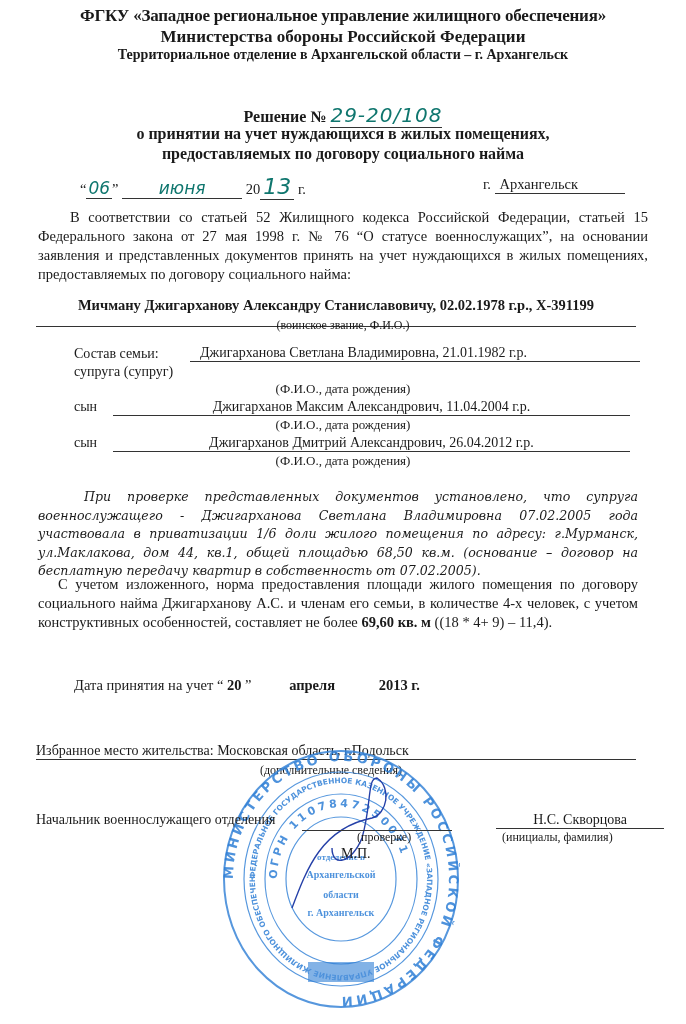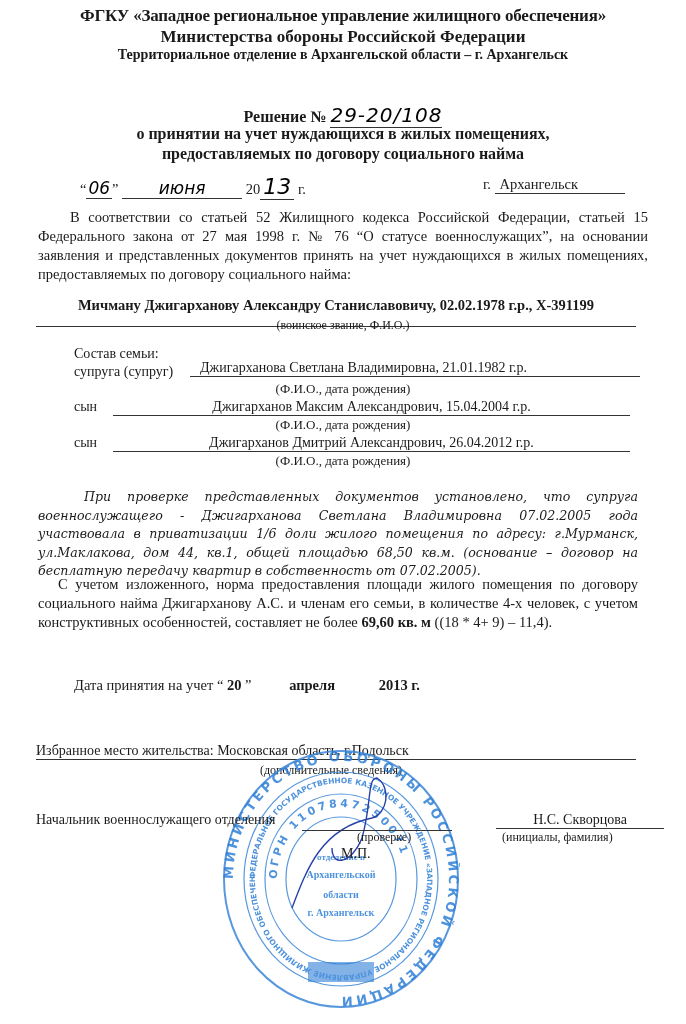--- a/index.html
+++ b/index.html
@@ -4,21 +4,21 @@
 <style>
   html, body { margin:0; padding:0; }
   body { width:686px; height:1024px; background:#ffffff; position:relative; overflow:hidden;
          font-family:"Liberation Serif", "DejaVu Serif", serif; color:#1a1a1a; }
   .abs { position:absolute; white-space:nowrap; }
   .hdr { left:0; width:686px; text-align:center; font-weight:bold; }
   .h1 { top:6px; font-size:17px; letter-spacing:-0.2px; }
   .h2 { top:27px; font-size:17px; }
   .h3 { top:47px; font-size:14px; }
   .title { top:103px; left:0; width:686px; text-align:center; font-weight:bold; font-size:16px; }
-  .hand { font-family:"DejaVu Sans", sans-serif; font-style:italic; color:#000000; font-weight:normal; }
+  .hand { font-family:"DejaVu Sans", sans-serif; font-style:italic; color:#0f766e; font-weight:normal; }
   .title .hand { font-size:20px; letter-spacing:1px; border-bottom:1px solid #333; }
   .sub1 { top:125px; font-size:16px; }
   .sub2 { top:145px; font-size:16px; }
   .line { position:absolute; border-bottom:1px solid #333; height:0; }
   .body-text { font-size:14.5px; line-height:19px; white-space:normal; text-align:justify; }
   .small { font-size:12px; }
   .it { font-style:italic; }
   .b { font-weight:bold; }
   .stamp { position:absolute; left:222px; top:748px; width:238px; height:262px; }
 </style>
@@ -48,25 +48,25 @@
 </div>
 
 <div class="abs body-text" style="left:38px; top:208px; width:610px; text-indent:32px;">В соответствии со статьей 52 Жилищного кодекса Российской Федерации, статьей 15 Федерального закона от 27 мая 1998 г. № 76 “О статусе военнослужащих”, на основании заявления и представленных документов принять на учет нуждающихся в жилых помещениях, предоставляемых по договору социального найма:</div>
 
 <div class="abs b" style="left:36px; top:297px; width:600px; text-align:center; font-size:14.5px; border-bottom:1px solid #333; padding-bottom:12px;">Мичману Джигарханову Александру Станиславовичу, 02.02.1978 г.р., Х-391199</div>
 <div class="abs small" style="left:0; width:686px; top:318px; text-align:center;">(воинское звание, Ф.И.О.)</div>
 
 <div class="abs" style="left:74px; top:346px; font-size:14px;">Состав семьи:</div>
 
 <div class="abs" style="left:74px; top:364px; font-size:14px;">супруга (супруг)</div>
-<div class="abs" style="left:190px; top:360px; width:440px; font-size:14px; border-bottom:1px solid #333; padding-left:10px;">Джигарханова Светлана Владимировна, 21.01.1982 г.р.</div>
+<div class="abs" style="left:190px; top:345px; width:440px; font-size:14px; border-bottom:1px solid #333; padding-left:10px;">Джигарханова Светлана Владимировна, 21.01.1982 г.р.</div>
 <div class="abs" style="left:0; width:686px; top:381px; text-align:center; font-size:13px;">(Ф.И.О., дата рождения)</div>
 
 <div class="abs" style="left:74px; top:399px; font-size:14px;">сын</div>
-<div class="abs" style="left:113px; top:399px; width:517px; font-size:14px; border-bottom:1px solid #333; text-align:center;">Джигарханов Максим Александрович, 15.04.2004 г.р.</div>
+<div class="abs" style="left:113px; top:399px; width:517px; font-size:14px; border-bottom:1px solid #333; text-align:center;">Джигарханов Максим Александрович, 11.04.2004 г.р.</div>
 <div class="abs" style="left:0; width:686px; top:417px; text-align:center; font-size:13px;">(Ф.И.О., дата рождения)</div>
 
 <div class="abs" style="left:74px; top:435px; font-size:14px;">сын</div>
 <div class="abs" style="left:113px; top:435px; width:517px; font-size:14px; border-bottom:1px solid #333; text-align:center;">Джигарханов Дмитрий Александрович, 26.04.2012 г.р.</div>
 <div class="abs" style="left:0; width:686px; top:453px; text-align:center; font-size:13px;">(Ф.И.О., дата рождения)</div>
 
 <div class="abs body-text it" style="left:38px; top:488px; width:600px; text-indent:46px; font-family:'DejaVu Serif', serif; font-size:12.6px; line-height:18.5px;">При проверке  представленных документов установлено, что супруга военнослужащего  - Джигарханова Светлана Владимировна 07.02.2005 года участвовала в приватизации 1/6 доли жилого помещения по адресу: г.Мурманск, ул.Маклакова, дом 44, кв.1, общей площадью 68,50 кв.м. (основание – договор на бесплатную передачу квартир в собственность от 07.02.2005).</div>
 
 <div class="abs body-text" style="left:38px; top:575px; width:600px; text-indent:20px;">
   <span>С  учетом изложенного, норма предоставления площади жилого помещения по договору социального найма Джигарханову А.С.  и членам его семьи, в количестве 4-х человек, с учетом конструктивных  особенностей,  составляет не более </span><span class="b">69,60 кв. м</span><span> ((18 * 4+ 9) – 11,4).</span>

